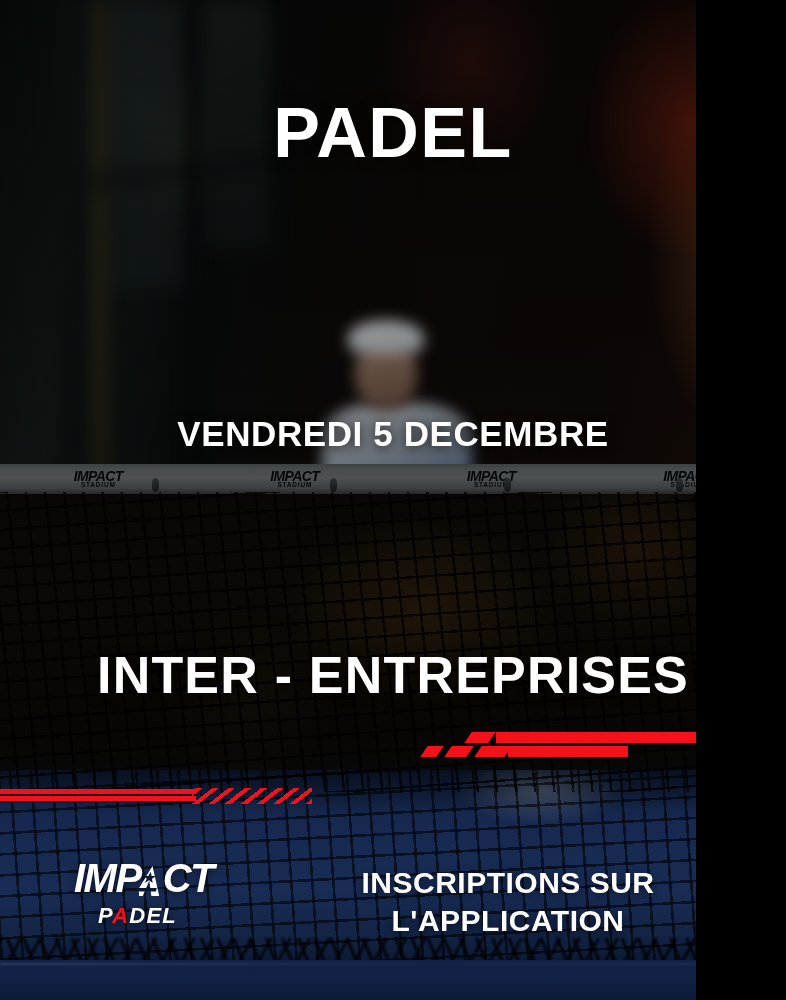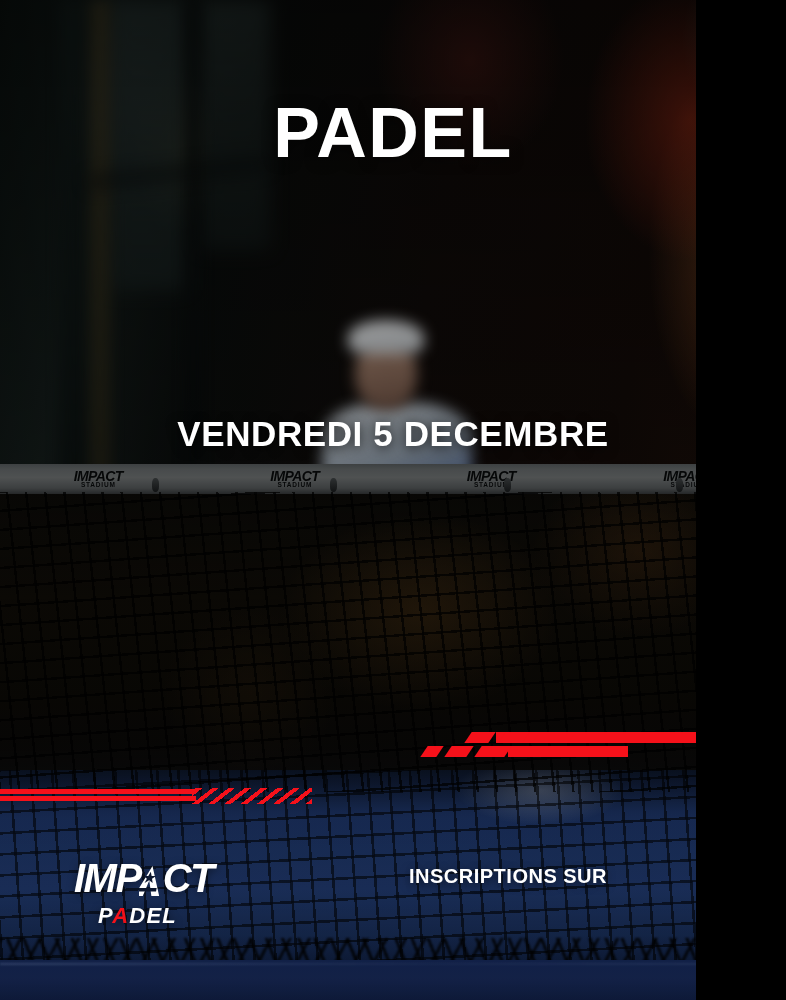--- a/index.html
+++ b/index.html
@@ -198,21 +198,21 @@
     margin-top: 7px; padding-left: 64px;
     font-size: 22px; font-weight: 900; font-style: italic;
     letter-spacing: 1.2px; color: #fff; line-height: 1;
     text-shadow: 0 2px 8px rgba(0,0,0,.5);
   }
   .logo-sub .red { color: var(--red); }
 
   .cta {
     position: absolute; right: 38px; top: 864px; width: 300px;
     text-align: center; color: #fff;
-    font-size: 20px; font-weight: 700; letter-spacing: .5px; line-height: 1.28;
+    font-size: 30px; font-weight: 700; letter-spacing: .5px; line-height: 1.28;
     text-shadow: 0 2px 10px rgba(0,0,0,.6);
   }
 
   :root { --red: #f5111a; }
 </style>
 </head>
 <body>
 
 <div id="poster">
 
@@ -275,20 +275,21 @@
   </div>
 
   <div class="content">
 
     <div class="title">
       <div class="l1">PADEL</div>
     </div>
 
     <div class="date">VENDREDI 5 DECEMBRE</div>
 
+    <div class="category">INTER - ENTREPRISES</div>
 
     <div class="stripes-right">
       <div class="solid" style="top:2px;width:200px;"></div>
       <div class="solid" style="top:16px;width:120px;right:68px;"></div>
       <div class="dash" style="top:2px;left:62px;width:24px;"></div>
       <div class="dash" style="top:2px;left:96px;width:24px;"></div>
       <div class="dash" style="top:2px;left:130px;width:36px;"></div>
       <div class="dash" style="top:16px;left:18px;width:16px;"></div>
       <div class="dash" style="top:16px;left:42px;width:22px;"></div>
       <div class="dash" style="top:16px;left:72px;width:30px;"></div>
@@ -311,16 +312,17 @@
           </svg>
         </span><span>CT</span>
       </div>
       <div class="logo-sub">
         <span>P</span><span class="red">A</span><span>DEL</span>
       </div>
     </div>
 
     <div class="cta">
       <div>INSCRIPTIONS SUR</div>
+      <div>L'APPLICATION</div>
     </div>
 
   </div>
 </div>
 
 </body></html>

